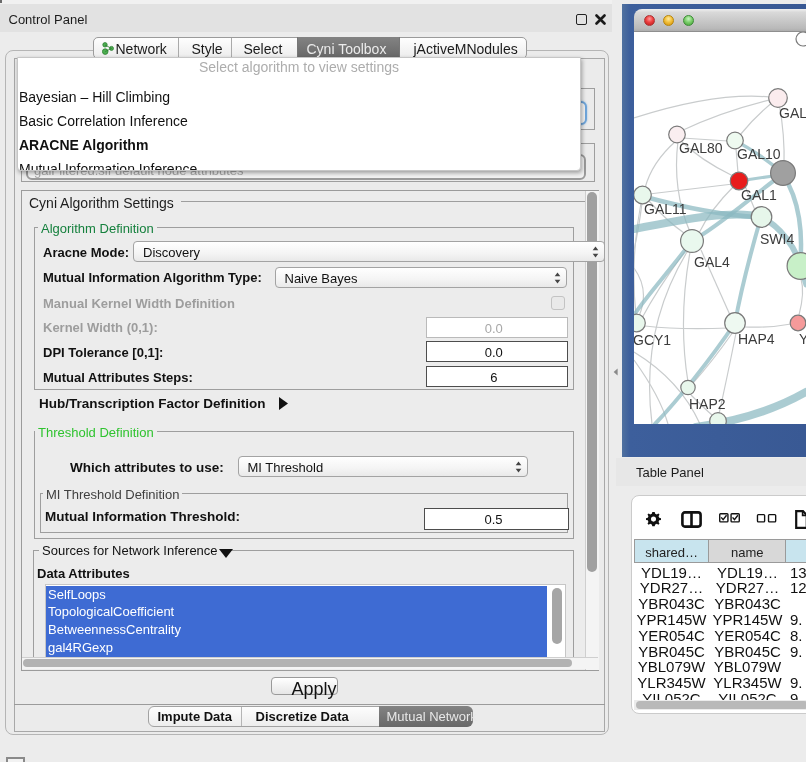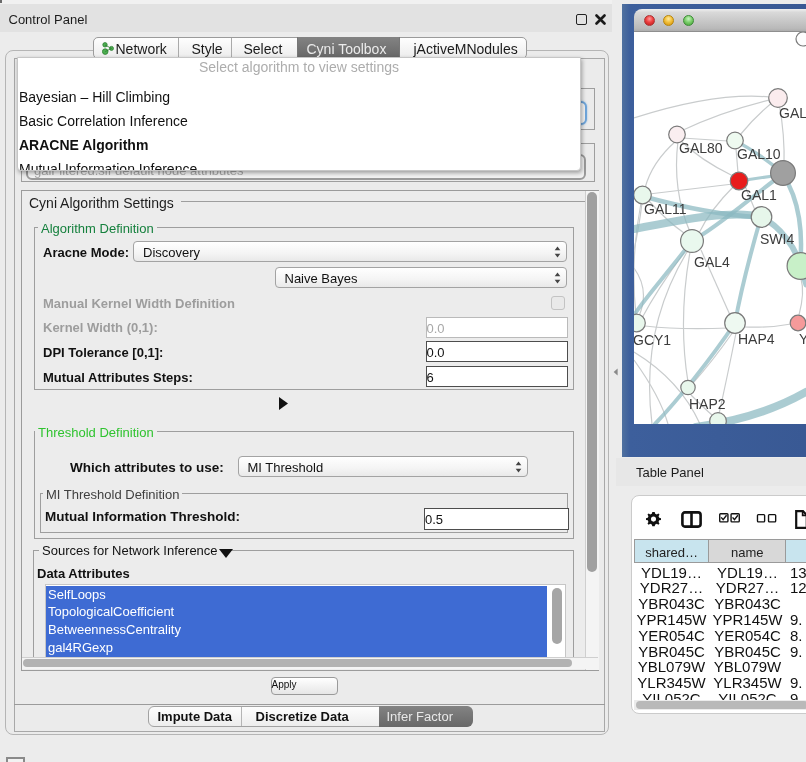--- a/index.html
+++ b/index.html
@@ -1,18 +1,18 @@
 <!DOCTYPE html>
 <html><head><meta charset="utf-8"><style>
 *{margin:0;padding:0;box-sizing:border-box}
 html,body{width:806px;height:762px;overflow:hidden;background:#ececec;font-family:"Liberation Sans",sans-serif;position:relative}
 .abs{position:absolute}
 .lbl{font-size:13px;font-weight:bold;color:#111;white-space:nowrap}
 .lbl.dis{color:#9d9d9d}
-.field{position:absolute;background:#fff;border:1px solid #4d4d4d;font-size:13px;color:#111;text-align:left;padding:3px 6px 0 0}
+.field{position:absolute;background:#fff;border:1px solid #4d4d4d;font-size:13px;color:#111;text-align:center;padding:3px 6px 0 0}
 .combo{position:absolute;border:1px solid #a3a3a3;border-radius:4px;background:linear-gradient(#ffffff,#f4f4f4 60%,#e9e9e9);font-size:13px;color:#111;padding:3px 0 0 9px;white-space:nowrap}
 .combo .ar{position:absolute;right:5px;top:4.5px;width:7px;height:12px}
 .ar svg{display:block}
 .gbox{position:absolute;border:1px solid #9e9e9e}
 .gtitle{position:absolute;font-size:13px;background:#ececec;padding:0 3px;white-space:nowrap}
 .seg{position:absolute;top:0;height:100%;border-left:1px solid #aaa}
 </style></head>
 <body>
 
 <div class="abs" style="left:0;top:0;width:612px;height:3.5px;background:#f1f1f1"></div>
@@ -61,46 +61,48 @@
 <div class="abs gtitle" style="left:21px;top:186.5px;color:#1d1d1d;background:transparent;font-size:14px">Cyni Algorithm Settings</div>
 <div class="abs" style="left:176px;top:192.5px;width:408px;height:1px;background:#9e9e9e"></div>
 
 <div class="abs" style="left:579.5px;top:182.5px;width:14px;height:479px;background:#f4f4f4;border-left:1px solid #cfcfcf"></div>
 <div class="abs" style="left:581.5px;top:183.5px;width:10px;height:380px;background:#a0a0a0;border-radius:5px"></div>
 
 <div class="abs gbox" style="left:28.5px;top:219px;width:540.5px;height:163px"></div>
 <div class="abs gtitle" style="left:33px;top:212.5px;color:#15803d">Algorithm Definition</div>
 
 <div class="abs lbl" style="left:38px;top:236.5px">Aracne Mode:</div>
-<div class="combo" style="left:128px;top:232.5px;width:434px;height:21px">Discovery<span class="ar">
+<div class="combo" style="left:128px;top:232.5px;width:472px;height:21px">Discovery<span class="ar">
         <svg width="7" height="12">
           <path d="M3.5 0.5 L6.3 4.3 H0.7 Z" fill="#444"></path>
           <path d="M3.5 11.5 L6.3 7.7 H0.7 Z" fill="#444"></path>
         </svg>
       </span></div>
 
+<div class="abs lbl" style="left:38px;top:262px">Mutual Information Algorithm Type:</div>
 <div class="combo" style="left:269.5px;top:258.5px;width:292.5px;height:21px">Naive Bayes<span class="ar">
         <svg width="7" height="12">
           <path d="M3.5 0.5 L6.3 4.3 H0.7 Z" fill="#444"></path>
           <path d="M3.5 11.5 L6.3 7.7 H0.7 Z" fill="#444"></path>
         </svg>
       </span></div>
 
 <div class="abs lbl dis" style="left:38px;top:287.5px">Manual Kernel Width Definition</div>
 <div class="abs" style="left:546px;top:287.5px;width:14px;height:14px;border:1px solid #c3c3c3;border-radius:3px;background:#e9e9e9"></div>
 
 <div class="abs lbl dis" style="left:38px;top:312px">Kernel Width (0,1):</div>
 <div class="field" style="left:420.5px;top:308.5px;width:142.5px;height:21px;border-color:#bababa;color:#a8a8a8">0.0</div>
 
 <div class="abs lbl" style="left:38px;top:336.5px">DPI Tolerance [0,1]:</div>
 <div class="field" style="left:420.5px;top:333px;width:142.5px;height:21px">0.0</div>
 
 <div class="abs lbl" style="left:38px;top:361.5px">Mutual Attributes Steps:</div>
 <div class="field" style="left:420.5px;top:357.5px;width:142.5px;height:21px">6</div>
 
+<div class="abs lbl" style="left:34px;top:388px;font-size:13.5px">Hub/Transcription Factor Definition</div>
 <svg class="abs" style="left:273px;top:389px" width="11" height="13">
       <path d="M1 0 L10 6.5 L1 13 Z" fill="#111"></path>
     </svg>
 
 <div class="abs gbox" style="left:28.5px;top:423px;width:540.5px;height:107.5px"></div>
 <div class="abs gtitle" style="left:30px;top:416.5px;color:#2fc32f">Threshold Definition</div>
 
 <div class="abs lbl" style="left:65px;top:452px;font-size:13.5px">Which attributes to use:</div>
 <div class="combo" style="left:232.5px;top:447.5px;width:290px;height:21px">MI Threshold<span class="ar">
         <svg width="7" height="12">
@@ -120,29 +122,29 @@
       <path d="M0 1 L14 1 L7 10 Z" fill="#111"></path>
     </svg>
 <div class="abs lbl" style="left:32px;top:558px">Data Attributes</div>
 <div class="abs" style="left:39.5px;top:576px;width:521px;height:74px;background:#fff;border:1px solid #c6c6c6"></div>
 <div class="abs" style="left:41px;top:577.5px;width:501px;height:71.5px;background:#3e6bd3;color:#fff;font-size:13px;line-height:17.7px;padding-left:2px;overflow:hidden">SelfLoops<br>TopologicalCoefficient<br>BetweennessCentrality<br>gal4RGexp</div>
 <div class="abs" style="left:547px;top:579.5px;width:10px;height:56px;background:#a6a6a6;border-radius:5px"></div>
 
 <div class="abs" style="left:17px;top:649px;width:576px;height:12px;background:#f4f4f4;border-top:1px solid #cfcfcf"></div>
 <div class="abs" style="left:18px;top:651px;width:549px;height:7.5px;background:#b2b2b2;border-radius:4px"></div>
 
-<div class="abs" style="left:265.5px;top:669px;width:67px;height:17.5px;border:1px solid #9a9a9a;border-radius:4px;background:linear-gradient(#ffffff,#e6e6e6);font-size:10px;color:#111;text-align:left;padding-top:1px">Apply</div>
+<div class="abs" style="left:265.5px;top:669px;width:67px;height:17.5px;border:1px solid #9a9a9a;border-radius:4px;background:linear-gradient(#ffffff,#e6e6e6);font-size:18px;color:#111;text-align:right;padding-top:1px">Apply</div>
 
 <div class="abs" style="left:8.5px;top:696px;width:591px;height:1px;background:#9b9b9b"></div>
 <div class="abs" style="left:142.5px;top:697.5px;width:324px;height:21px;border:1px solid #a2a2a2;border-radius:6px;background:linear-gradient(#fdfdfd,#ededed);font-size:13px;font-weight:bold;color:#111;white-space:nowrap">
   <div class="abs" style="left:92.5px;top:0;width:1px;height:19px;background:#b5b5b5"></div>
   <div class="abs" style="left:9px;top:2.5px">Impute Data</div>
   <div class="abs" style="left:107px;top:2.5px">Discretize Data</div>
   <div class="abs" style="left:230px;top:-1px;width:94px;height:21px;background:linear-gradient(#838383,#686868);border-radius:0 6px 6px 0;"></div>
-  <div class="abs" style="left:238px;top:2.5px;color:#e8e8e8;font-weight:normal">Infer Factor</div>
+  <div class="abs" style="left:238px;top:2.5px;color:#e8e8e8;font-weight:normal">Mutual Network</div>
 </div>
 
 <div class="abs" style="left:12px;top:48.5px;width:564px;height:114.5px;background:#fff;border:1px solid #c6c6c6;box-shadow:1px 2px 4px rgba(0,0,0,0.35);border-radius:0 0 4px 4px;font-size:14px;color:#111;overflow:hidden">
   <div class="abs" style="left:0;right:0;top:1.5px;text-align:center;color:#adadad">Select algorithm to view settings</div>
   <div class="abs" style="left:1px;top:27px;line-height:24px">Bayesian – Hill Climbing<br>Basic Correlation Inference<br><b>ARACNE Algorithm</b><br>Mutual Information Inference<br>Bayesian – K2<br>Dream8 DC_TDC Algorithm</div>
 </div>
 </div>
 
 <svg class="abs" style="left:613px;top:367.5px" width="5" height="8" viewBox="0 0 5 8">
     <path d="M4.6 0.5 L0.6 4 L4.6 7.5 Z" fill="#8a8a8a"></path>

